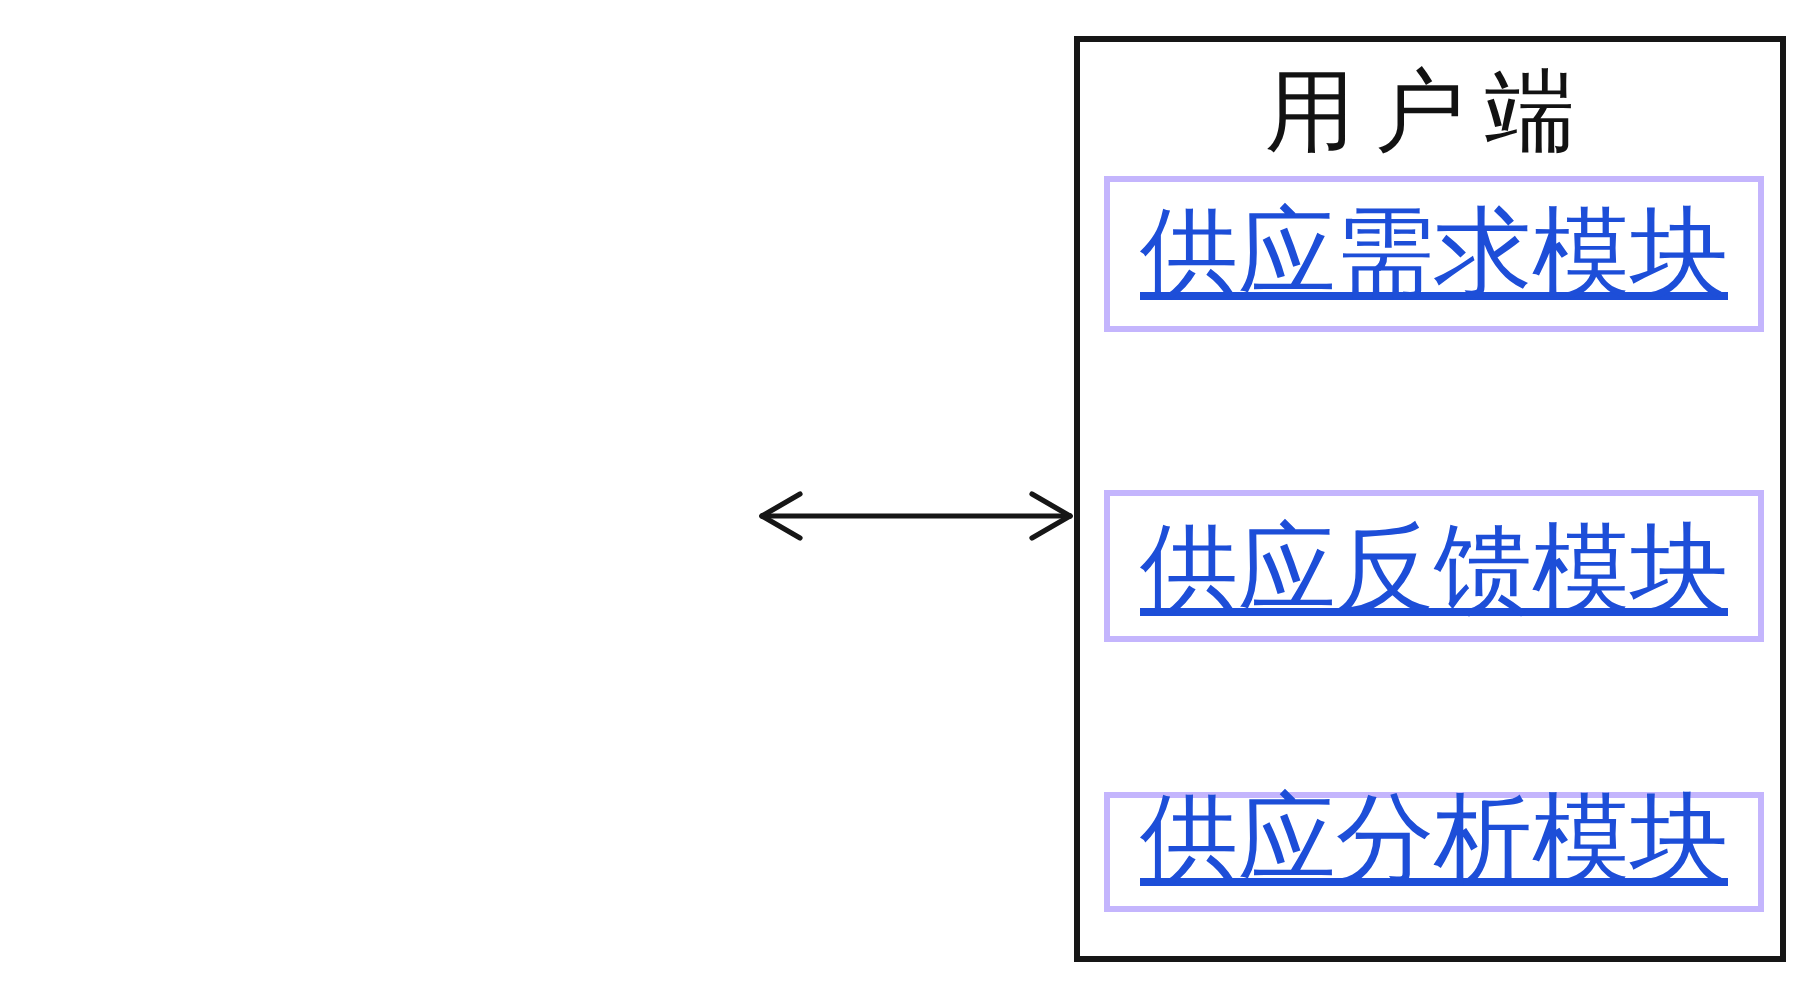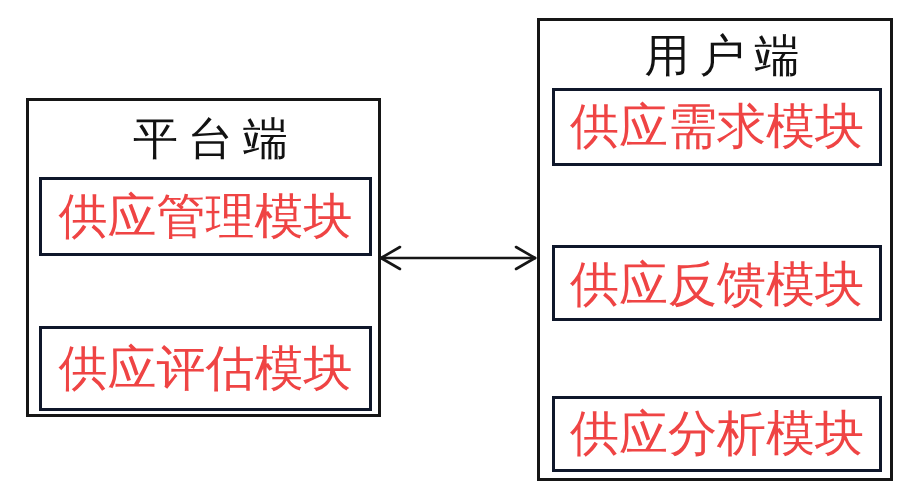--- a/index.html
+++ b/index.html
@@ -36,65 +36,56 @@
   }
   .panel-title {
     position: absolute;
     left: 0;
     width: 100%;
     text-align: center;
     font-size: 45px;
     letter-spacing: 10px;
     white-space: nowrap;
     color: #121212;
-    padding-left: 12px;
   }
   .panel-left .panel-title { top: 8px; }
   .panel-right .panel-title { top: 5px; }
   .module {
     position: absolute;
-    border: 3px solid #0f172a;
+    border: 3px solid #c4b5fd;
     background: #ffffff;
     box-sizing: border-box;
     display: flex;
     align-items: center;
     justify-content: center;
     font-size: 49px;
     white-space: nowrap;
-    color: #ef4444;
+    color: #1d4ed8;
+    text-decoration: underline;
   }
   
   .mod-a { left: 10px; top: 76px;  width: 333px; height: 79px; }
   .mod-b { left: 10px; top: 225px; width: 333px; height: 85px; }
   
   .mod-c { left: 12px; top: 67px;  width: 330px; height: 78px; }
   .mod-d { left: 12px; top: 224px; width: 330px; height: 76px; align-items: flex-end; }
-  .mod-e { left: 12px; top: 375px; width: 330px; height: 76px; }
+  .mod-e { left: 12px; top: 375px; width: 330px; height: 60px; align-items: flex-end; }
   .connector {
     position: absolute;
     left: 374px;
     top: 238px;
     width: 168px;
     height: 40px;
   }
 </style>
 </head>
 <body>
 
 <div class="stage">
 
-  <div class="panel panel-left">
-    <div class="panel-title">平台端</div>
-    <div class="module mod-a">
-      <span>供应管理模块</span>
-    </div>
-    <div class="module mod-b">
-      <span>供应评估模块</span>
-    </div>
-  </div>
 
   <svg class="connector" viewBox="0 0 168 40" xmlns="http://www.w3.org/2000/svg">
     <g stroke="#161616" stroke-width="2.6" fill="none" stroke-linecap="round">
       <line x1="7" y1="20" x2="161" y2="20"></line>
       <line x1="7" y1="20" x2="26" y2="9"></line>
       <line x1="7" y1="20" x2="26" y2="31"></line>
       <line x1="161" y1="20" x2="142" y2="9"></line>
       <line x1="161" y1="20" x2="142" y2="31"></line>
     </g>
   </svg>

